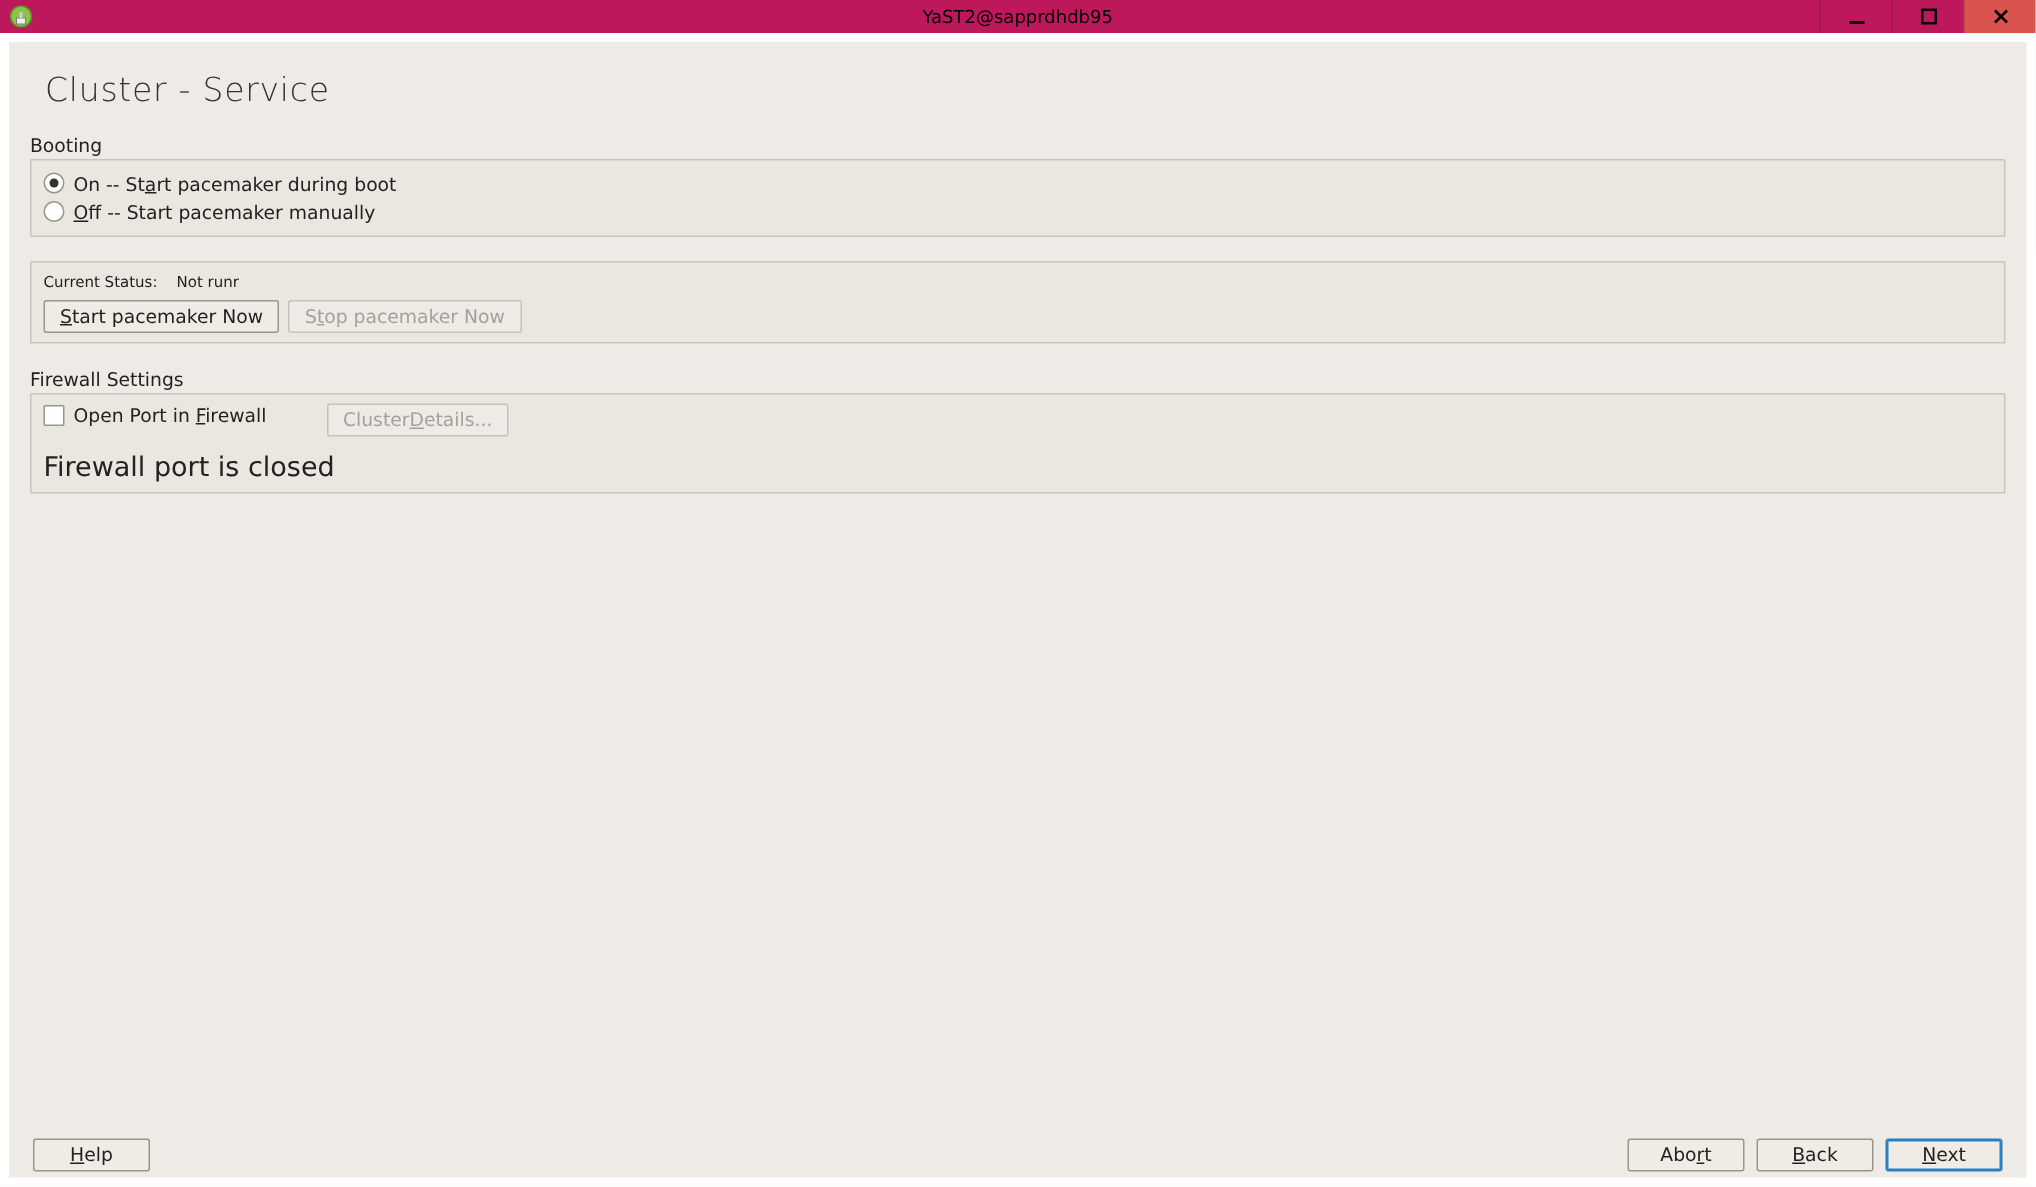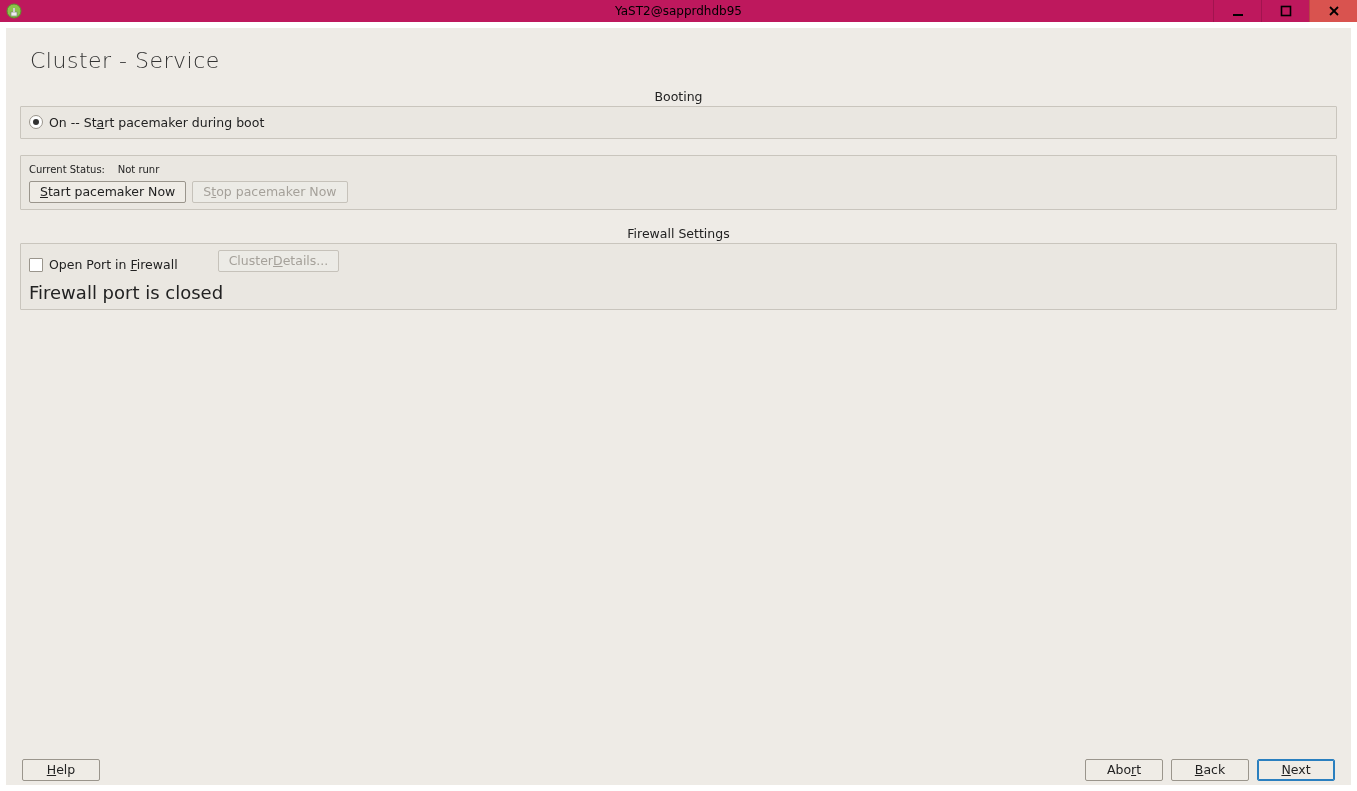--- a/index.html
+++ b/index.html
@@ -23,21 +23,21 @@
   }
   .content {
     width: 100%; height: 100%; background: #eeebe6; padding: 14px 14px 0 14px;
     display: flex; flex-direction: column;
   }
   .page-title {
     font-size: 22px; font-weight: 400; color: #333; letter-spacing: 0.5px;
     font-family: "DejaVu Sans Light", "Liberation Sans", Arial, sans-serif;
     padding: 6px 0 16px 10px;
   }
-  .group-label { font-size: 12.5px; color: #222; margin-bottom: 2px; padding-left: 0; text-align: center; }
+  .group-label { font-size: 12.5px; color: #222; margin-bottom: 2px; padding-left: 0; }
   .group-box {
     border: 1px solid #c9c5bd; background: #eae7e1;
     padding: 6px 8px; margin-bottom: 16px;
     border-radius: 1px;
   }
   .radio-row { display: flex; align-items: flex-start; gap: 6px; padding: 2px 0; font-size: 12.5px; color: #222; }
   .radio-outer {
     width: 14px; height: 14px; border: 1px solid #9a958c; border-radius: 50%;
     background: #fff; display: inline-flex; align-items: center; justify-content: center;
   }
@@ -50,21 +50,21 @@
     padding: 2px 10px; height: 22px; line-height: 16px;
     display: inline-flex; align-items: center; justify-content: center;
     cursor: default;
   }
   .btn.disabled { color: #a5a19a; border-color: #c6c2ba; background: #ecebe6; }
   .check-row { display: inline-flex; align-items: center; gap: 6px; font-size: 12.5px; color: #222; }
   .checkbox {
     width: 14px; height: 14px; border: 1px solid #9a958c; background: #fff; border-radius: 1px;
     display: inline-block;
   }
-  .firewall-top { display: flex; align-items: flex-end; gap: 40px; padding-bottom: 6px; }
+  .firewall-top { display: flex; align-items: flex-start; gap: 40px; padding-bottom: 6px; }
   .firewall-status { font-size: 18px; color: #222; padding-top: 4px; }
   .spacer { flex: 1; }
   .footer {
     display: flex; align-items: center; gap: 8px; padding: 4px 2px 4px 2px;
   }
   .footer .btn { min-width: 78px; }
   .footer .btn.primary { border-color: #2a7fbf; box-shadow: 0 0 0 1px #2a7fbf inset; }
   .underline-char { text-decoration: underline; }
 </style>
 </head>
@@ -105,20 +105,26 @@
     <div class="page-title">Cluster - Service</div>
 
     <div class="group-label">Booting</div>
     <div class="group-box">
       <div class="radio-row">
         <span class="radio-outer">
             <span class="dot"></span>
           </span>
         <span>
           <span>On -- St</span><span class="underline-char">a</span><span>rt pacemaker during boot</span>
+        </span>
+      </div>
+      <div class="radio-row">
+        <span class="radio-outer"></span>
+        <span>
+          <span class="underline-char">O</span><span>ff -- Start pacemaker manually</span>
         </span>
       </div>
     </div>
 
     <div class="group-box">
       <div class="status-row">
         <span>Current Status:</span>
         &nbsp;&nbsp;
         <span>Not runr</span>
       </div>

